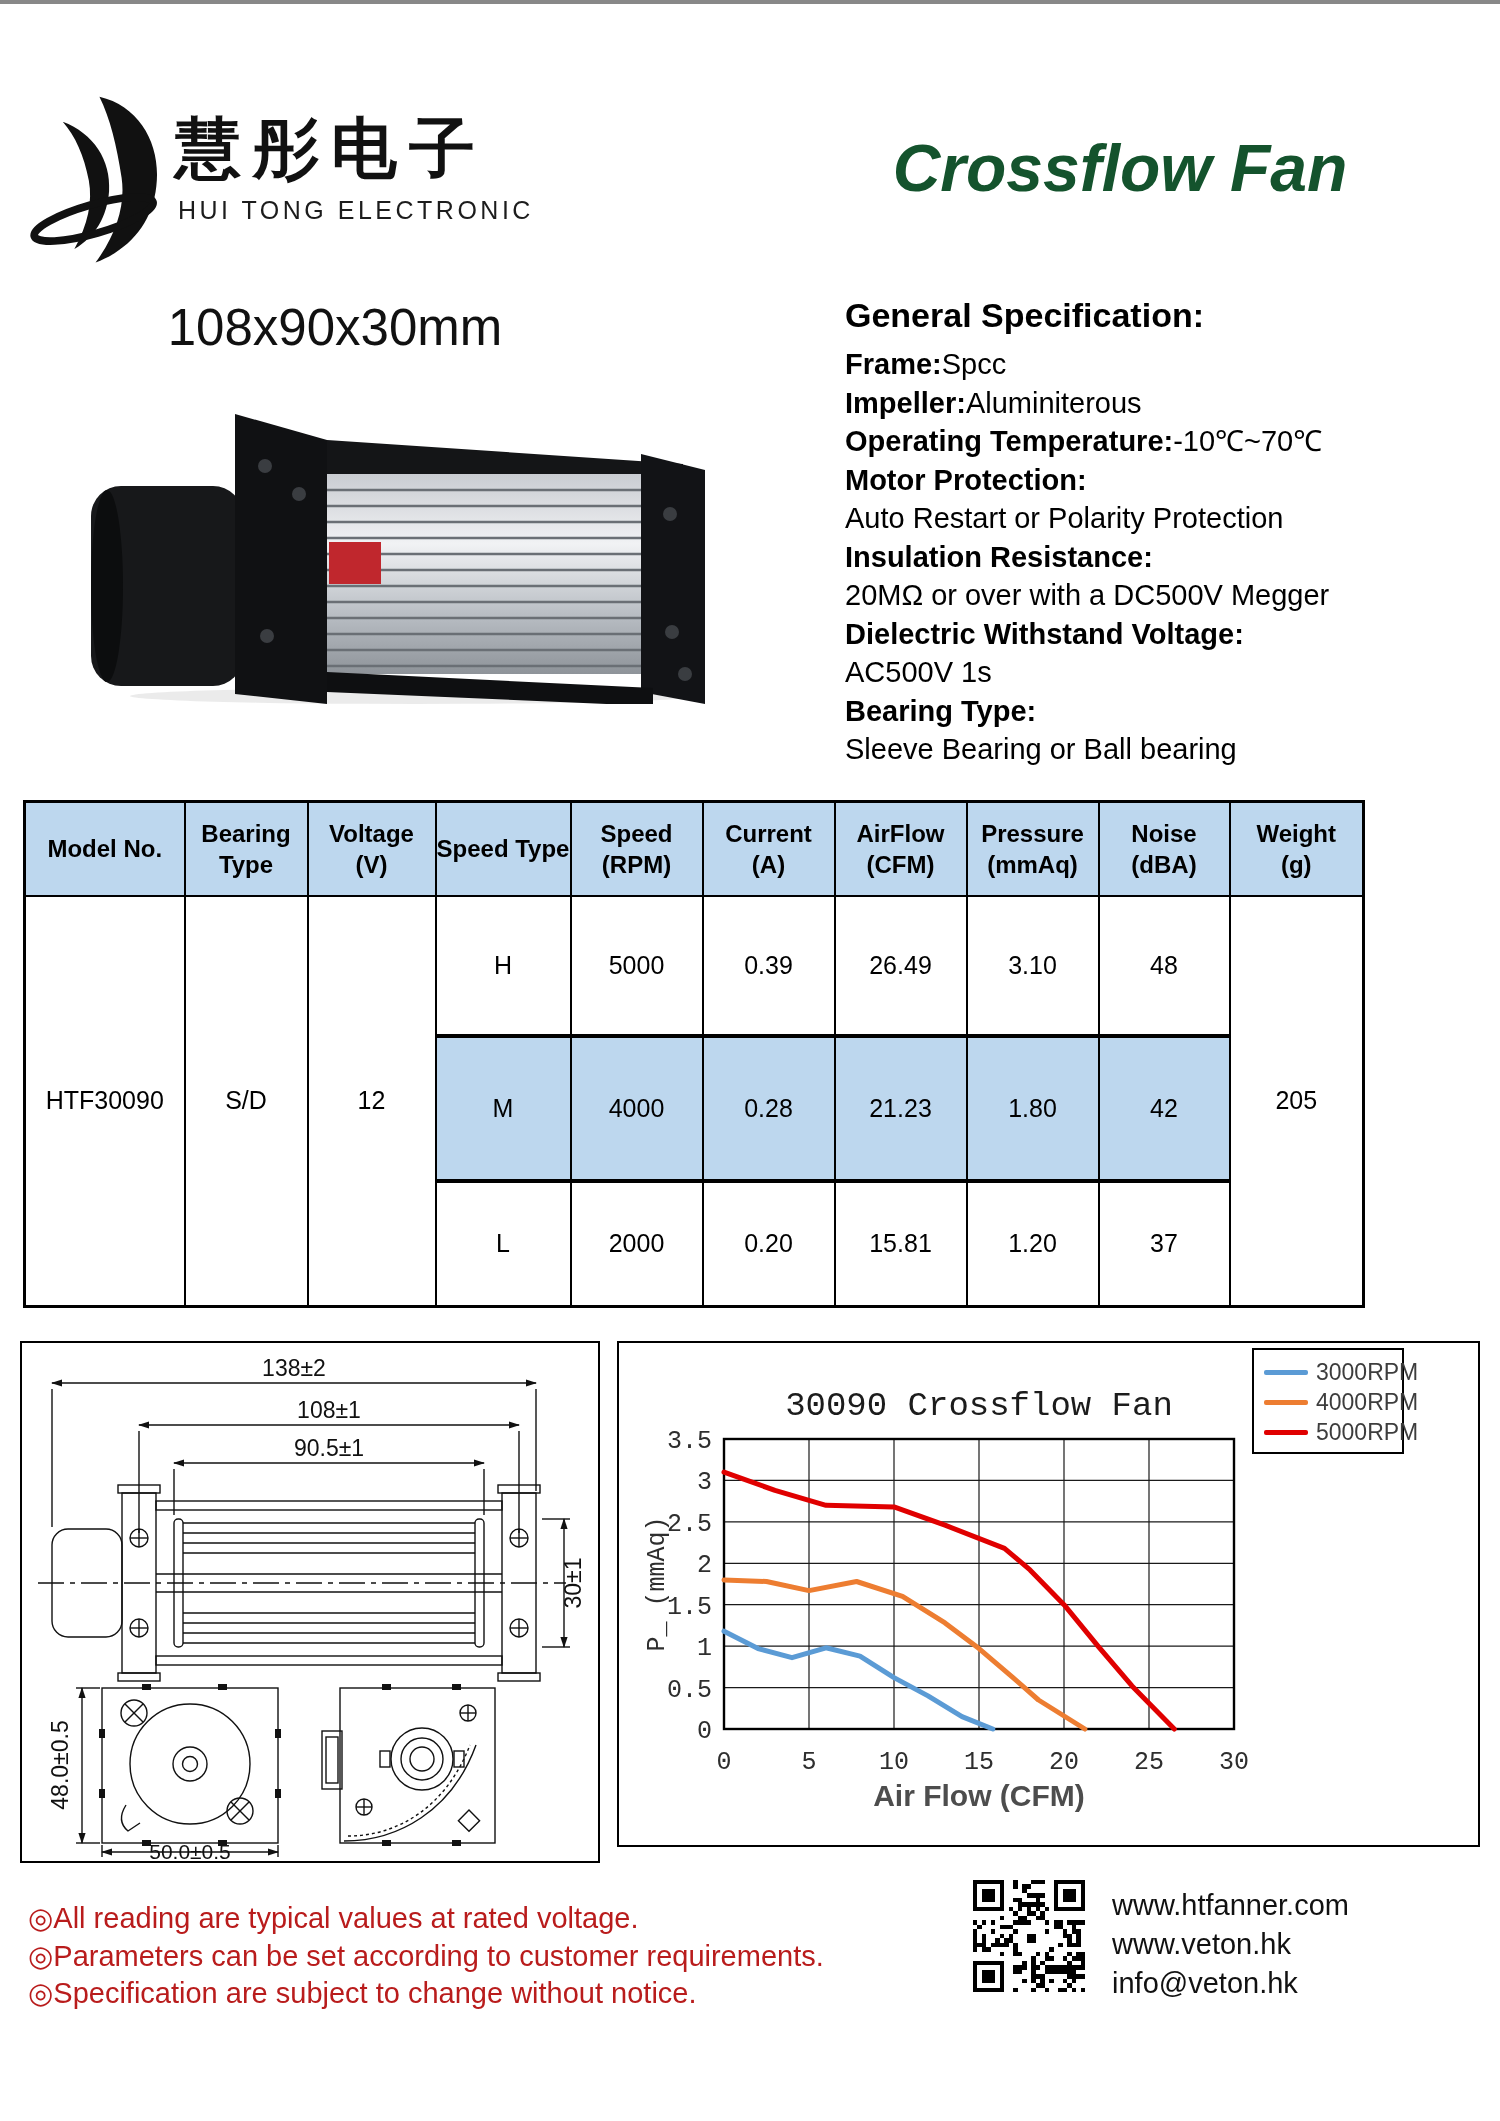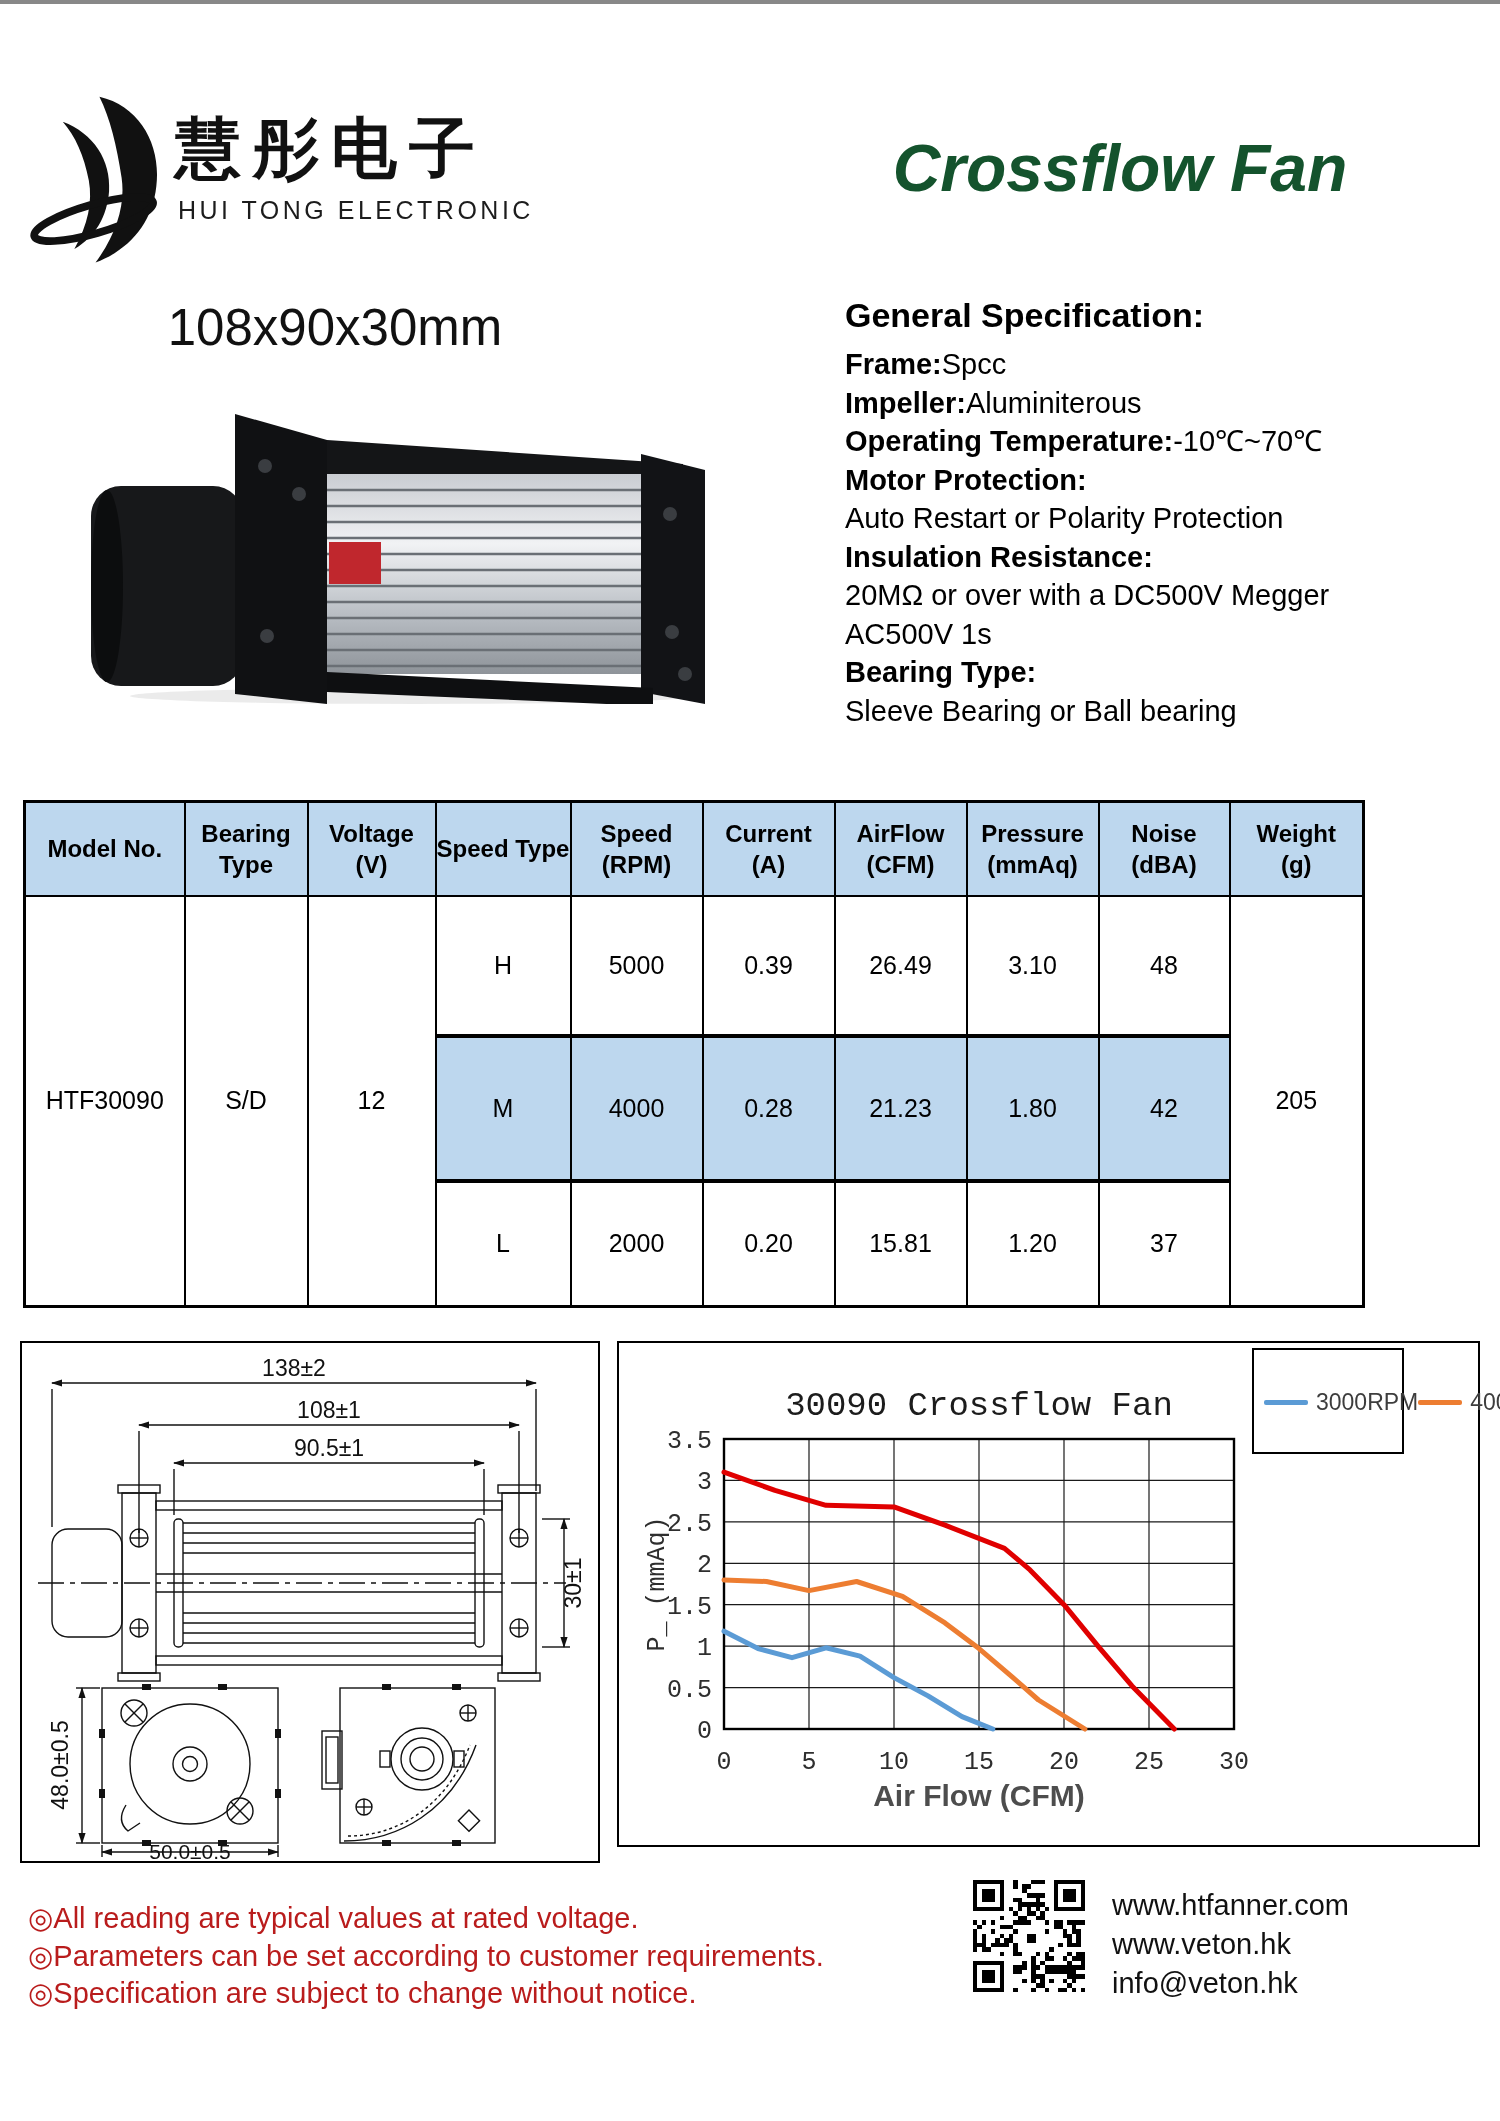--- a/index.html
+++ b/index.html
@@ -28,21 +28,21 @@
   td{font-size:25px;background:#fff;}
   td.hl{background:#BDD7EE;border-top:4px solid #000;border-bottom:4px solid #000;}
 
   
   #draw-panel{left:20px;top:1337px;width:580px;height:522px;border:2.5px solid #000;box-sizing:border-box;}
   #chart-panel{left:617px;top:1337px;width:863px;height:506px;border:2.5px solid #000;box-sizing:border-box;}
 
   
   #legend{position:absolute;left:633px;top:5px;width:152px;height:106px;border:2px solid #000;
           background:#fff;box-sizing:border-box;padding:9px 8px 6px 10px;display:flex;
-          flex-direction:row;justify-content:space-between;}
+          flex-direction:column;justify-content:space-between;}
   .leg-row{display:flex;align-items:center;gap:8px;}
   .leg-swatch{width:44px;height:5px;border-radius:2px;flex:none;}
   .leg-label{font-size:23px;color:#3d3d3d;}
 
   
   #notes{left:28px;top:1896px;font-size:29px;line-height:37.5px;color:#b91c1c;}
   #contacts{left:1112px;top:1882px;font-size:29px;line-height:39px;color:#111;}
   #qr{left:973px;top:1876px;width:112px;height:112px;}
 
   svg text{font-family:"Liberation Sans",sans-serif;}
@@ -111,20 +111,21 @@
   <div class="abs" id="spec">
     <h2>General Specification:</h2>
     <div id="spec-lines">
         <div class="spec-line"><span class="b">Frame:</span><span>Spcc</span></div>
         <div class="spec-line"><span class="b">Impeller:</span><span>Aluminiterous</span></div>
         <div class="spec-line"><span class="b">Operating Temperature:</span><span>-10℃~70℃</span></div>
         <div class="spec-line"><span class="b">Motor Protection:</span></div>
         <div class="spec-line"><span>Auto Restart or Polarity Protection</span></div>
         <div class="spec-line"><span class="b">Insulation Resistance:</span></div>
         <div class="spec-line"><span>20MΩ or over with a DC500V Megger</span></div>
+        <div class="spec-line"><span class="b">Dielectric Withstand Voltage:</span></div>
         <div class="spec-line"><span>AC500V 1s</span></div>
         <div class="spec-line"><span class="b">Bearing Type:</span></div>
         <div class="spec-line"><span>Sleeve Bearing or Ball bearing</span></div>
       </div>
   </div>
 
   <div class="abs" id="tbl-wrap">
       <table>
         <colgroup>
           <col style="width:160px">

